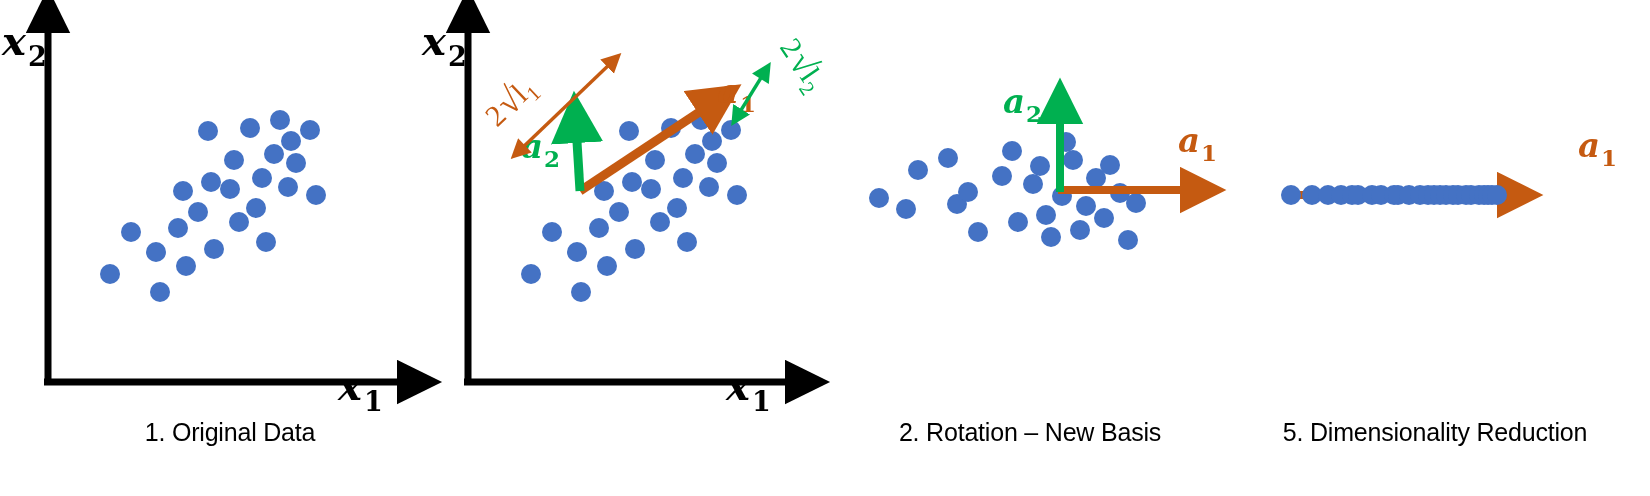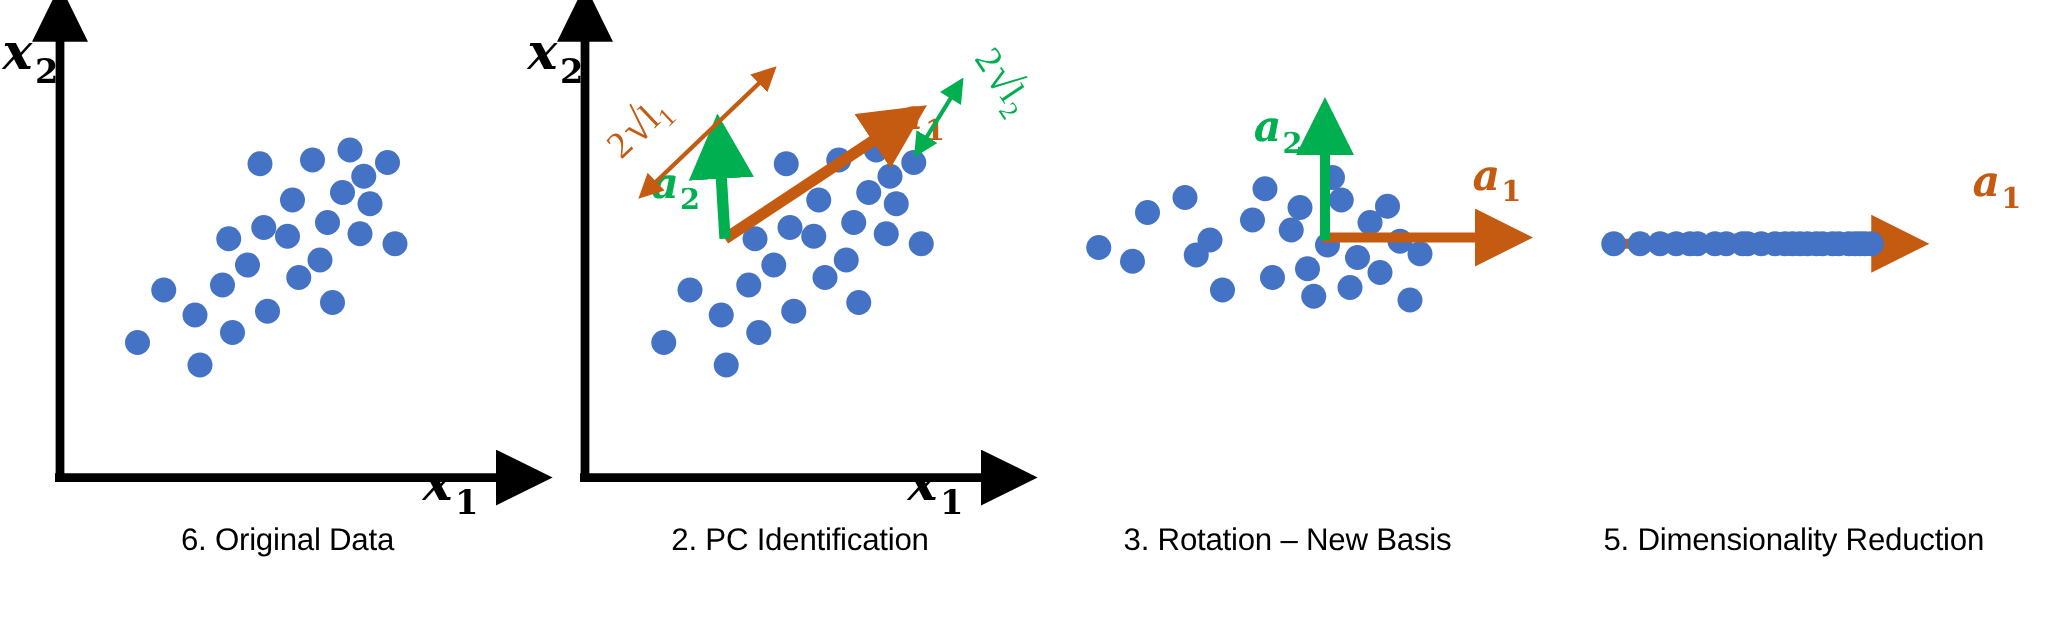--- a/index.html
+++ b/index.html
@@ -280,18 +280,17 @@
           <circle cx="1497" cy="195" r="10" fill="#4472C4"></circle>
         </g>
 
       <g>
         <text class="mathvar" x="1578" y="157" font-size="34" fill="#C55A11">a</text>
         <text class="mathsub" x="1601" y="166" font-size="23" fill="#C55A11">1</text>
       </g>
     </g>
   </svg>
 
-  <div class="caption cap1">6. Original Data</div>
-  <div class="caption cap2">2. PC Identification</div>
-  <div class="caption cap3">3. Rotation – New Basis</div>
+  <div class="caption cap1">1. Original Data</div>
+  <div class="caption cap3">2. Rotation – New Basis</div>
   <div class="caption cap4">5. Dimensionality Reduction</div>
 
 </div>
 
 </body></html>

